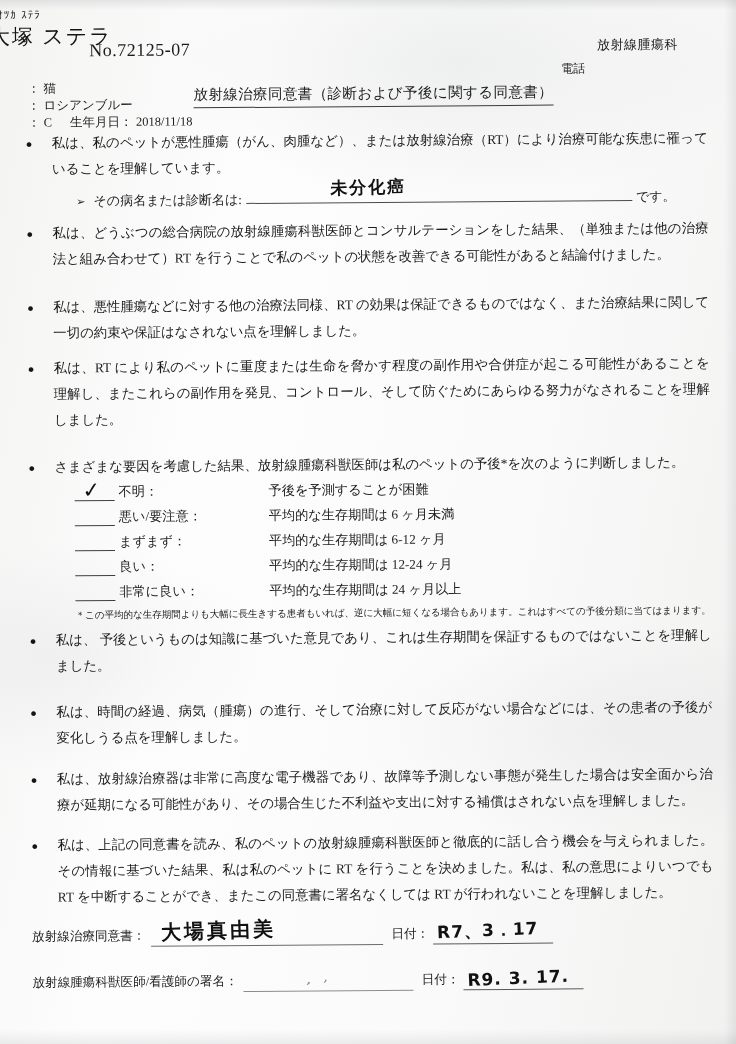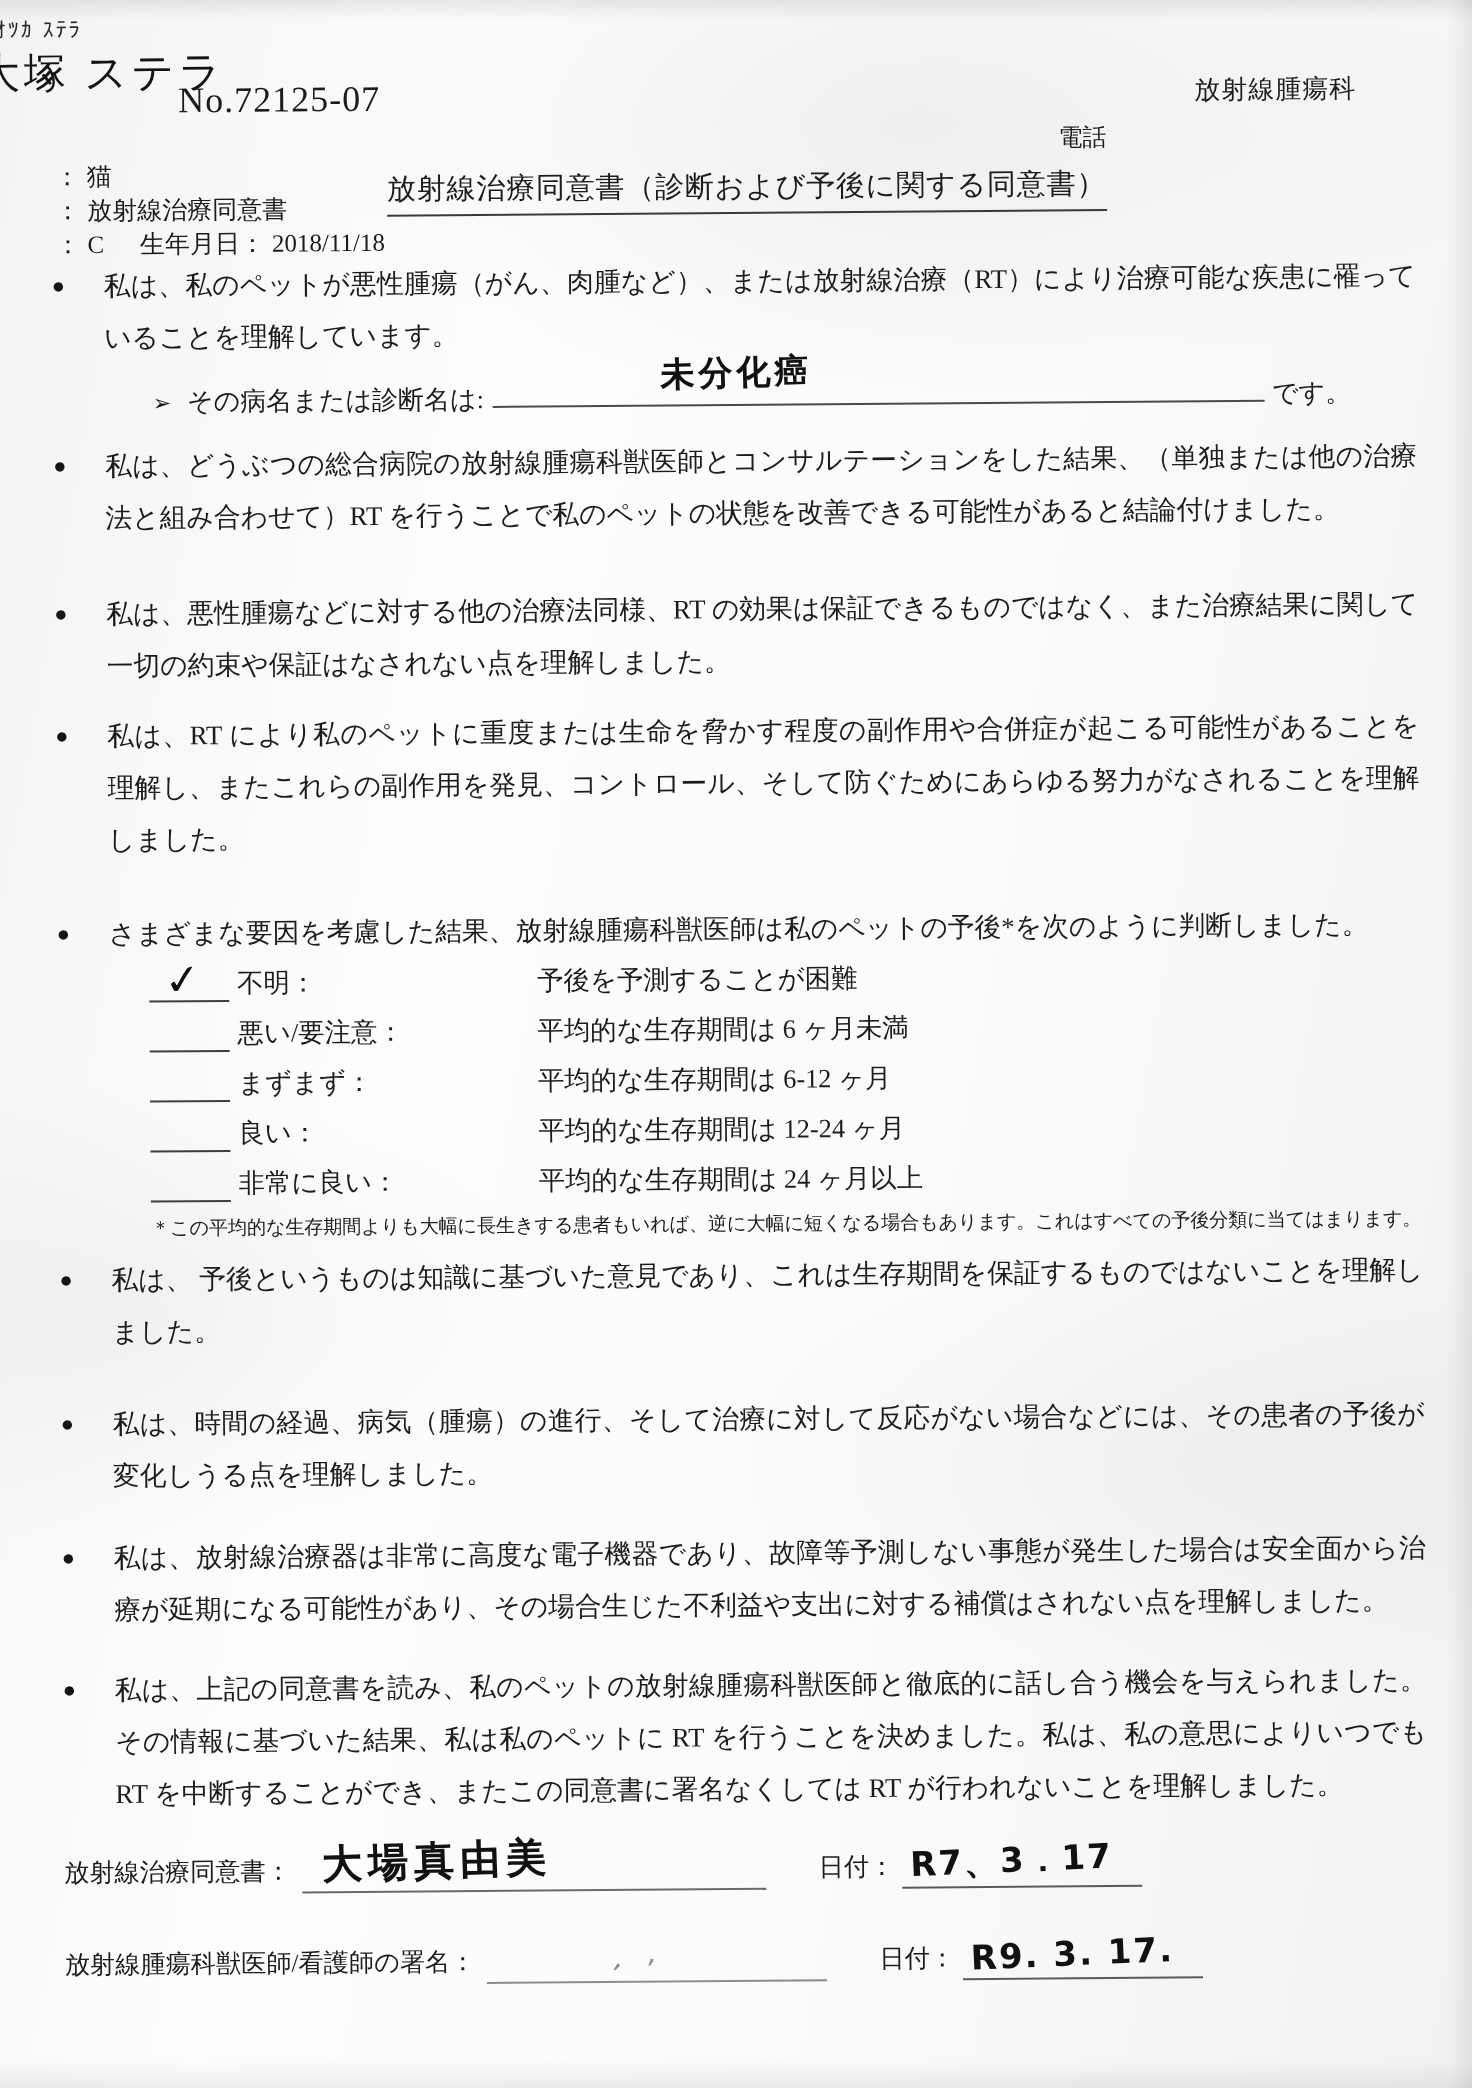--- a/index.html
+++ b/index.html
@@ -69,21 +69,21 @@
     font-size: 18px;
     letter-spacing: 0.5px;
   }
   .dept {
     left: 600px; top: 38px;
     font-size: 13px;
     letter-spacing: 0.5px;
     text-align: center;
   }
   .tel {
-    left: 532px; top: 62px;
+    left: 564px; top: 62px;
     font-size: 12px;
   }
 
   .meta {
     left: -10px; top: 78px;
     font-size: 12.5px;
     line-height: 17px;
   }
   .meta .row { display: flex; }
   .meta .mk { width: 40px; }
@@ -216,21 +216,21 @@
   .sig-line.vet { width: 170px; border-bottom-color: #8c8c8c; }
   .sig-hand-name {
     position: absolute;
     left: 10px;
     bottom: 1px;
     font-size: 20px;
     letter-spacing: 3px;
     font-weight: 600;
     transform: rotate(-1.5deg);
   }
-  .date-label { white-space: nowrap; padding-bottom: 2px; margin-left: 20px; text-align: right; }
+  .date-label { white-space: nowrap; padding-bottom: 2px; margin-left: 2px; text-align: right; }
   .date-line {
     position: relative;
     width: 120px;
     border-bottom: 1.5px solid #5a5a5a;
     height: 22px;
     margin-left: 4px;
   }
   .date-hand {
     position: absolute;
     left: 4px;
@@ -263,21 +263,21 @@
 
     <div class="abs meta">
       <div class="row">
         <span class="mk">別</span>
         <span class="mc">：</span>
         <span class="mv">猫</span>
       </div>
       <div class="row">
         <span class="mk">種</span>
         <span class="mc">：</span>
-        <span class="mv">放射線治療同意書</span>
+        <span class="mv">ロシアンブルー</span>
       </div>
       <div class="row">
         <span class="mk">別</span>
         <span class="mc">：</span>
         <span class="mv">C</span>
         <span class="dob-label">生年月日</span>
         <span class="mc">：</span>
         <span class="mv">2018/11/18</span>
       </div>
     </div>

